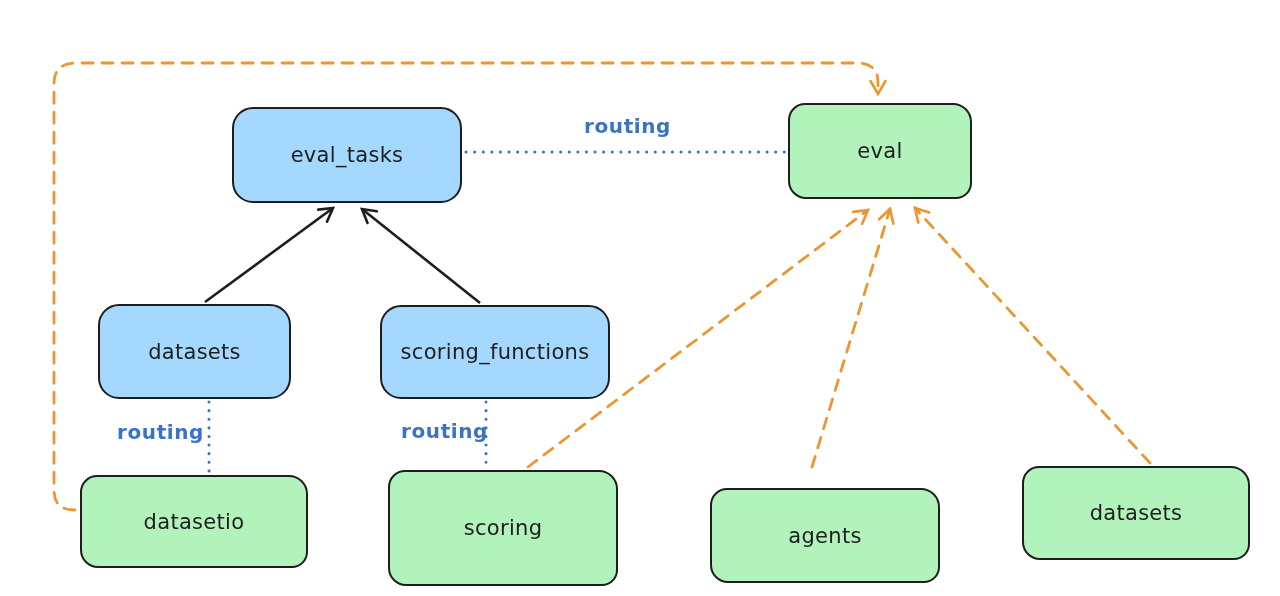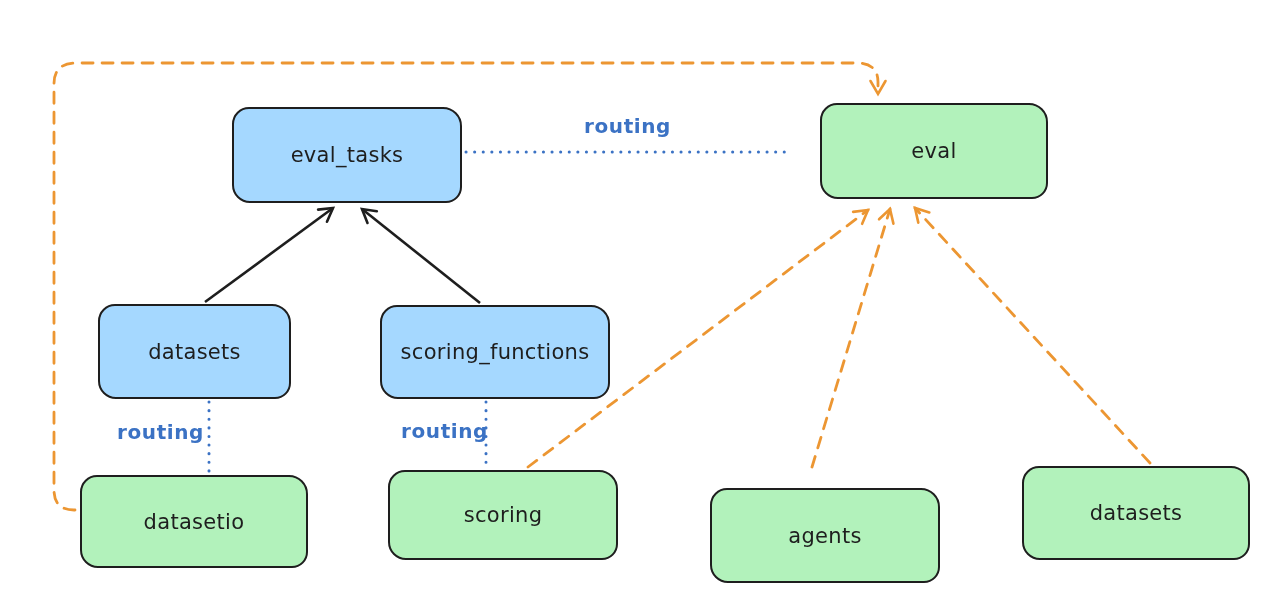--- a/index.html
+++ b/index.html
@@ -27,21 +27,21 @@
   .mk-orange{stroke:var(--orange);}
   .node{
     position:absolute;
     box-sizing:border-box;
     border:2.5px solid var(--stroke);
     border-radius:17px 19px 16px 18px;
     display:flex;align-items:center;justify-content:center;
     font-size:21px;letter-spacing:0.3px;
     color:var(--stroke);
   }
-  .node.blue{background:var(--blue-fill);}
+  .node.blue{background:var(--blue-fill);border-radius:21px;}
   .node.green{background:var(--green-fill);}
   .edge-label{
     position:absolute;
     color:var(--routing-blue);
     font-size:20px;font-weight:600;letter-spacing:0.6px;
     white-space:nowrap;
   }
 </style>
 </head>
 <body>
@@ -68,37 +68,37 @@
     <path class="edge orange-dashed" d="M95 510 L74 510 Q54 510 54 490 L54 84 Q54 63 76 63 L856 63 Q878 63 878 82 L878 94" marker-end="url(#arrow-orange)"></path>
     <path class="edge orange-dashed" d="M528 467 L868 210" marker-end="url(#arrow-orange)"></path>
     <path class="edge orange-dashed" d="M812 467 L890 209" marker-end="url(#arrow-orange)"></path>
     <path class="edge orange-dashed" d="M1150 463 L915 208" marker-end="url(#arrow-orange)"></path>
   </svg>
 
   <div class="node blue" style="left:232px;top:107px;width:230px;height:96px">
     <span>eval_tasks</span>
   </div>
 
-  <div class="node green" style="left:820px;top:103px;width:228px;height:96px">
+  <div class="node green" style="left:788px;top:103px;width:184px;height:96px">
     <span>eval</span>
   </div>
 
   <div class="node blue" style="left:98px;top:304px;width:193px;height:95px">
     <span>datasets</span>
   </div>
 
   <div class="node blue" style="left:380px;top:305px;width:230px;height:94px">
     <span>scoring_functions</span>
   </div>
 
   <div class="node green" style="left:80px;top:475px;width:228px;height:93px">
     <span>datasetio</span>
   </div>
 
-  <div class="node green" style="left:388px;top:470px;width:230px;height:90px">
+  <div class="node green" style="left:388px;top:470px;width:230px;height:116px">
     <span>scoring</span>
   </div>
 
   <div class="node green" style="left:710px;top:488px;width:230px;height:95px">
     <span>agents</span>
   </div>
 
   <div class="node green" style="left:1022px;top:466px;width:228px;height:94px">
     <span>datasets</span>
   </div>

